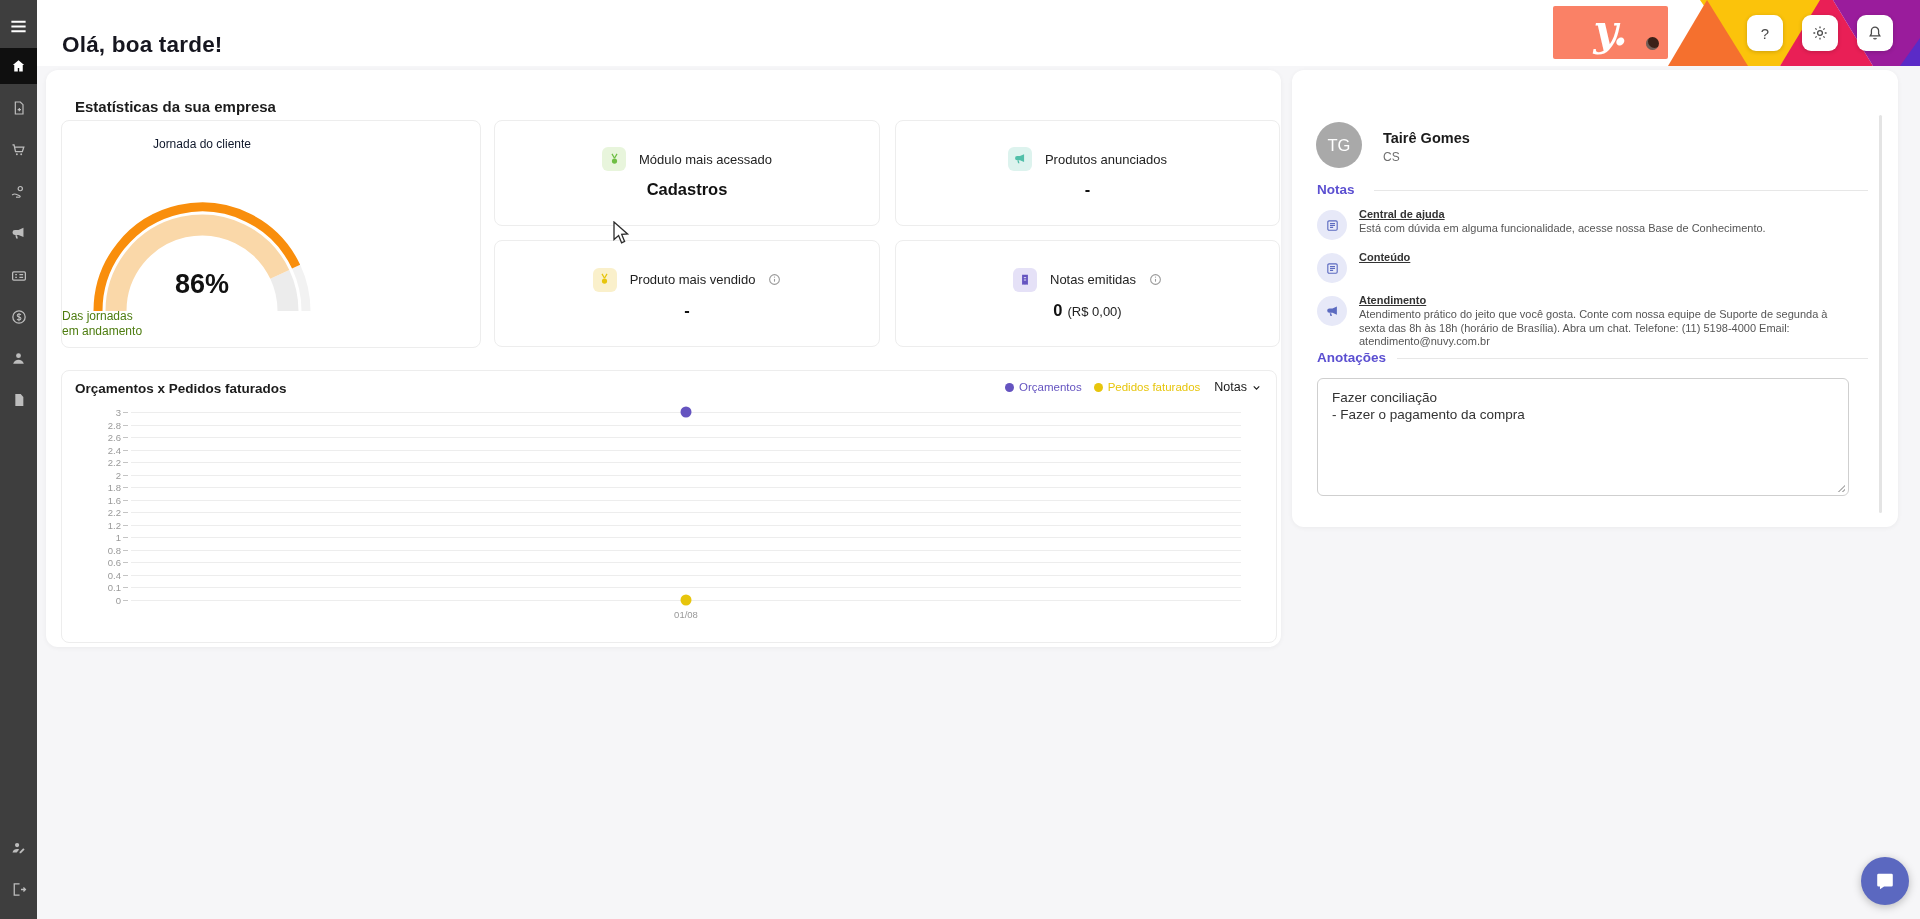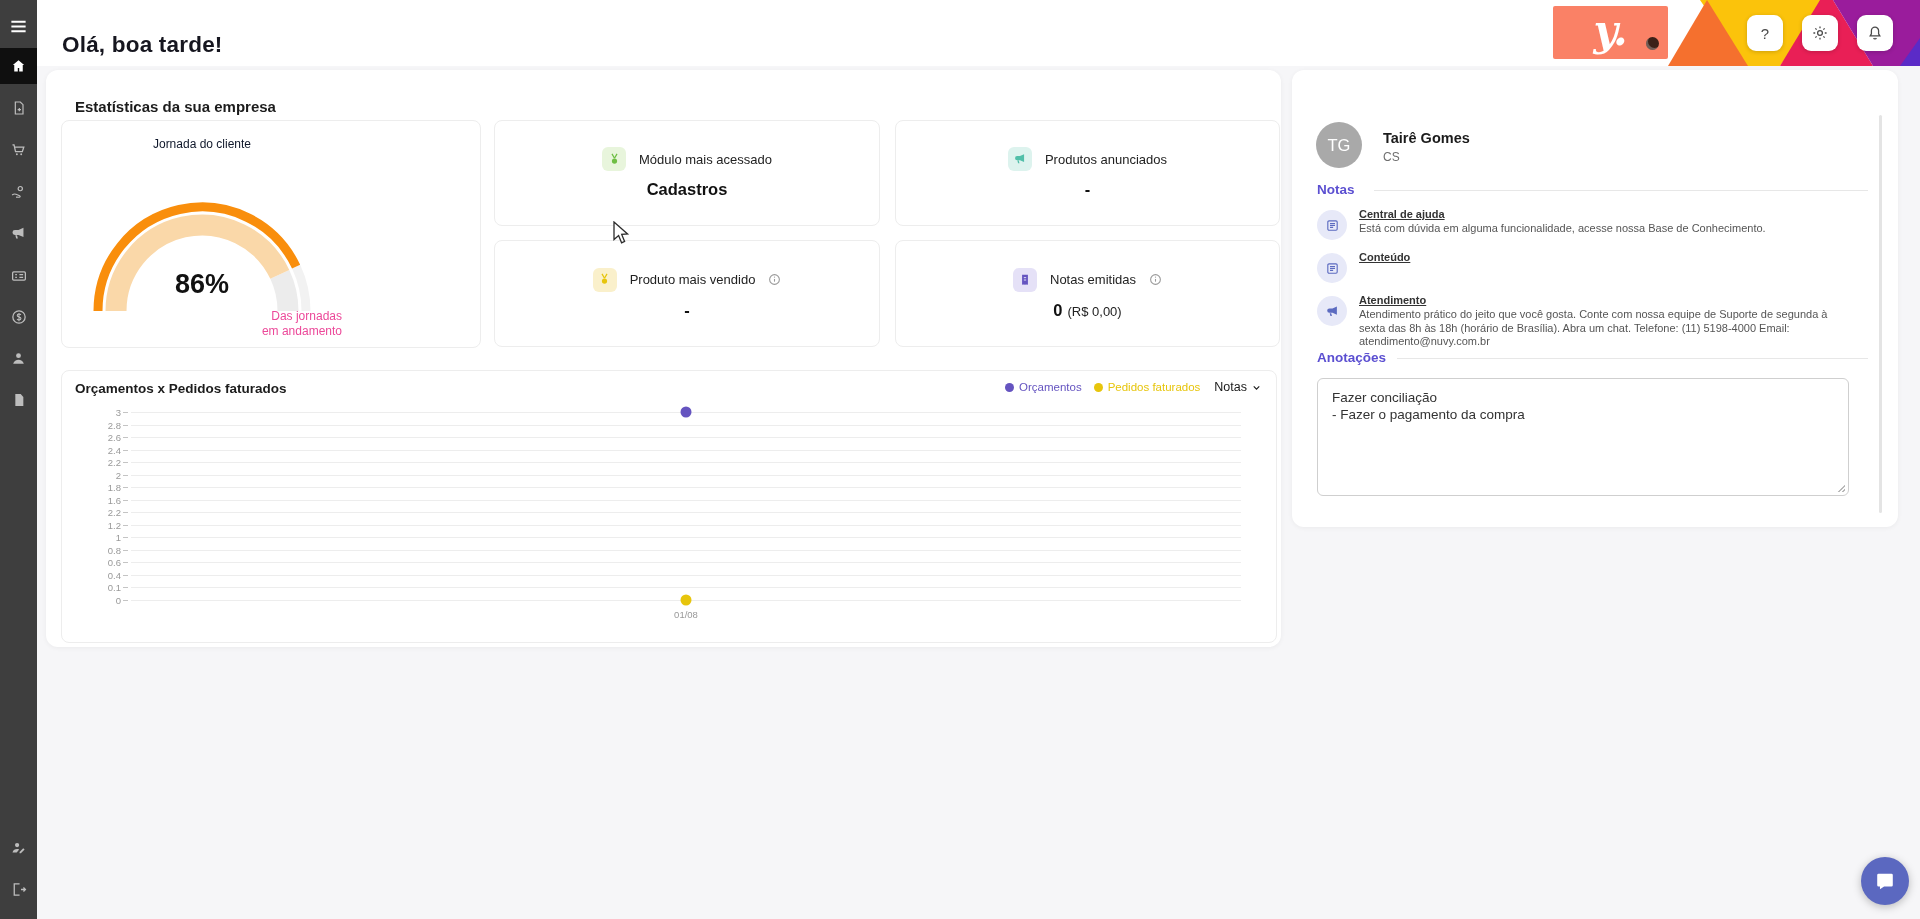--- a/index.html
+++ b/index.html
@@ -26,21 +26,21 @@
   .panel{position:absolute;background:#fff;border-radius:12px;box-shadow:0 1px 5px rgba(0,0,0,.05);}
   .left-panel{left:46px;top:70px;width:1235px;height:577px;}
   .right-panel{left:1292px;top:70px;width:606px;height:457px;}
   .section-title{position:absolute;left:29px;top:16px;font-size:15px;font-weight:bold;color:#1C1C1C;}
   .card{position:absolute;background:#fff;border:1px solid #EDEDED;border-radius:8px;box-sizing:border-box;}
   
   .gauge-card{left:15px;top:50px;width:420px;height:228px;}
   .gauge-title{position:absolute;left:0;top:16px;width:280px;text-align:center;font-size:12px;color:#0f172a;}
   .gauge-svg{position:absolute;left:0;top:40px;}
   .gauge-value{position:absolute;left:0;top:148px;width:280px;text-align:center;font-size:27px;font-weight:bold;color:#111;}
-  .gauge-caption{position:absolute;left:0;top:188px;width:280px;text-align:right;font-size:12px;color:#ec4899;line-height:15px;}
+  .gauge-caption{position:absolute;left:0;top:188px;width:280px;text-align:left;font-size:12px;color:#4d7c0f;line-height:15px;}
   
   .stat-card{display:flex;flex-direction:column;align-items:center;justify-content:center;gap:9px;}
   .stat-row{display:flex;align-items:center;gap:13px;font-size:13px;color:#222;}
   .stat-icon{width:24px;height:24px;border-radius:6px;display:flex;align-items:center;justify-content:center;}
   .info-icon{color:#9A9A9A;display:flex;align-items:center;}
   .stat-value{font-size:16.5px;font-weight:bold;color:#111;}
   .stat-suffix{font-size:13px;font-weight:normal;color:#222;margin-left:5px;}
   
   .chart-card{left:15px;top:300px;width:1216px;height:273px;}
   .chart-title{position:absolute;left:13px;top:10px;font-size:13.5px;font-weight:bold;color:#1C1C1C;}

